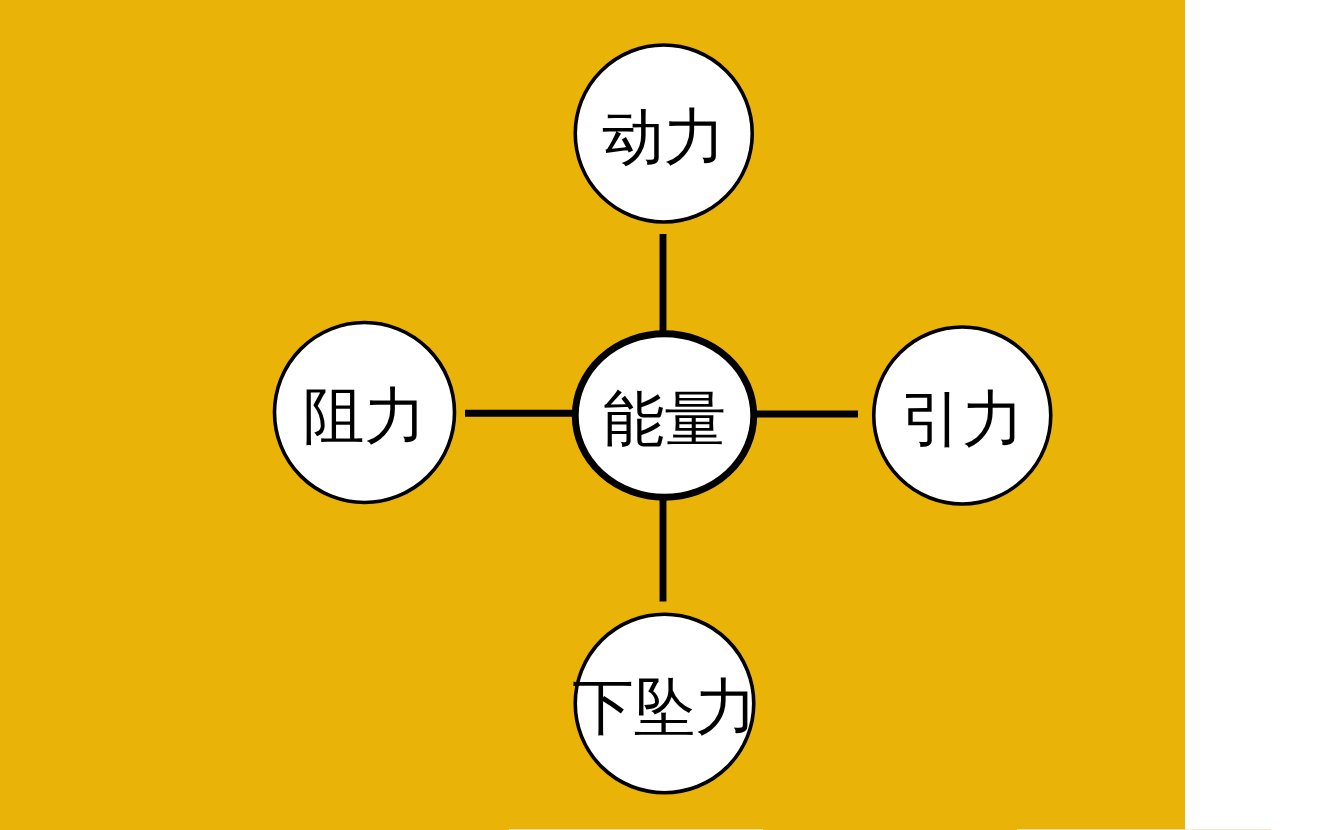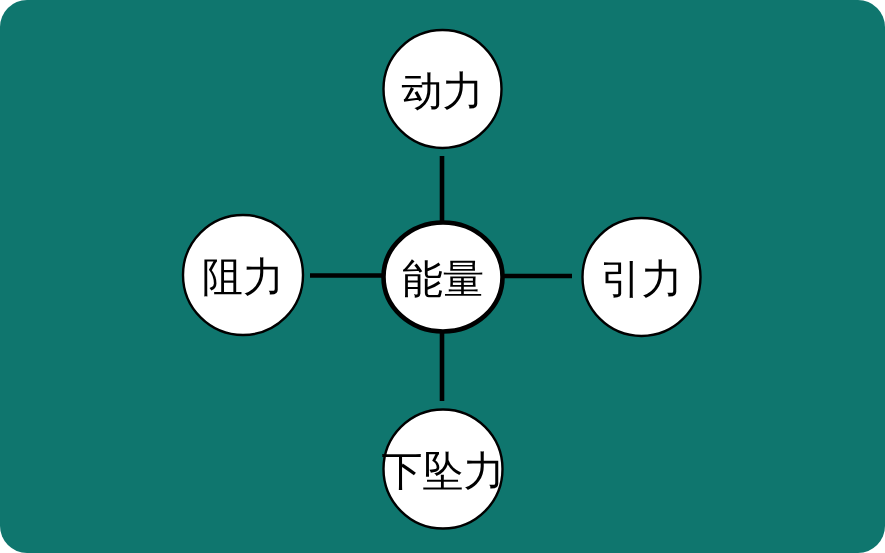--- a/index.html
+++ b/index.html
@@ -2,25 +2,24 @@
 <html><head>
 <meta charset="utf-8">
 <style>
   html, body {
     margin: 0;
     padding: 0;
     background: #ffffff;
   }
   .canvas {
     position: relative;
-    width: 885px;
+    width: 790px;
     height: 553px;
-    background: #0f766e;
+    background: #eab308;
     overflow: hidden;
-    border-radius: 27px;
   }
   svg { display: block; }
   .connector {
     stroke: #000000;
     stroke-width: 4.6px;
     stroke-linecap: butt;
   }
   .node-circle {
     fill: #ffffff;
     stroke: #000000;

